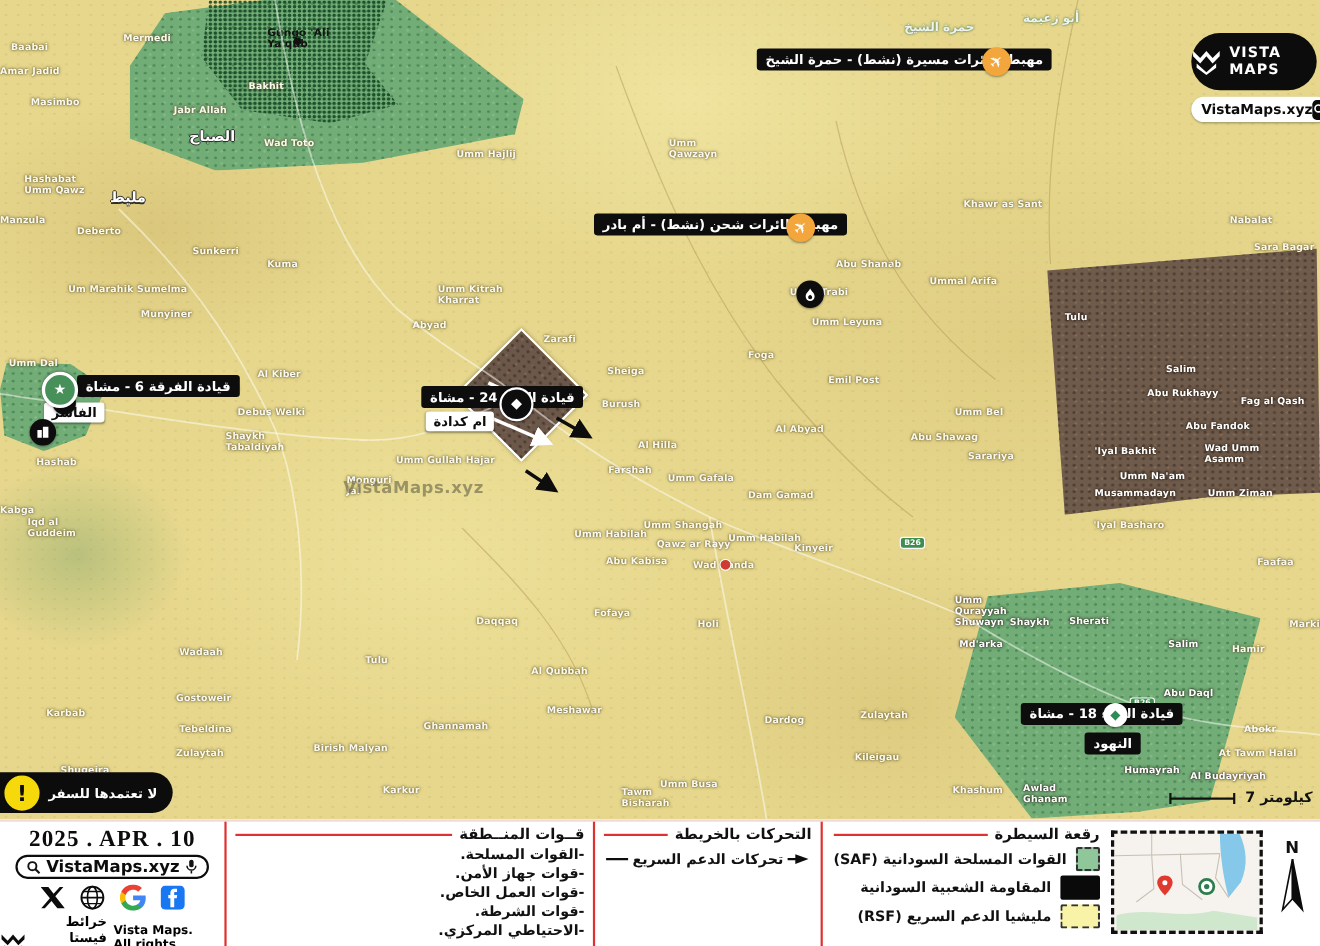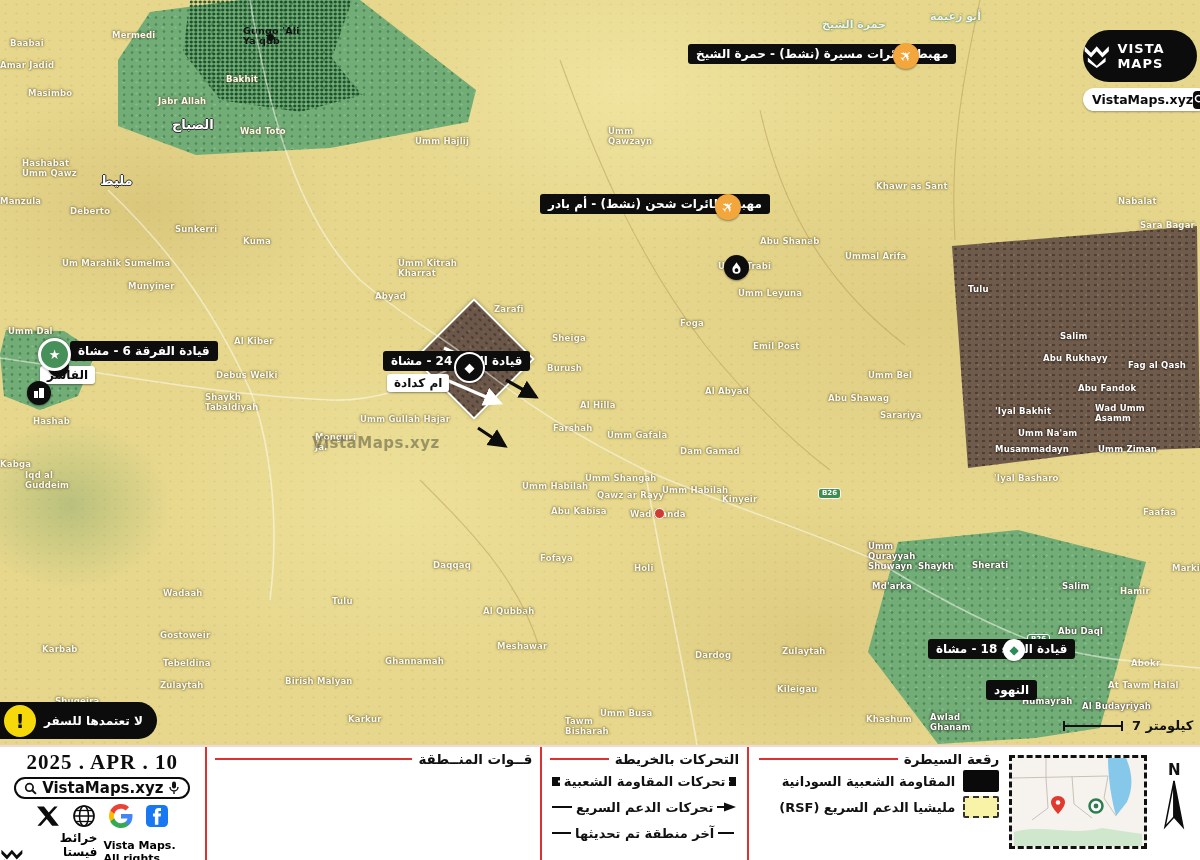--- a/index.html
+++ b/index.html
@@ -306,21 +306,21 @@
 
     <div class="watermark">VistaMaps.xyz</div>
 
     <div class="bpill" style="left:688px;top:44px;">مهبط طائرات مسيرة (نشط) - حمرة الشيخ</div>
     <div class="bpill" style="left:540px;top:194px;">مهبط طائرات شحن (نشط) - أم بادر</div>
     <div class="bpill" style="left:70px;top:341px;">قيادة الفرقة 6 - مشاة</div>
     <div class="wpill" style="left:40px;top:366px;">الفاشر</div>
     <div class="bpill" style="left:383px;top:351px;">قيادة اللواء 24 - مشاة</div>
     <div class="wpill" style="left:387px;top:374px;">ام كدادة</div>
     <div class="bpill" style="left:928px;top:639px;">قيادة اللواء 18 - مشاة</div>
-    <div class="bpill" style="left:986px;top:680px;text-align:center;">النهود</div>
+    <div class="bpill" style="left:986px;top:666px;text-align:center;">النهود</div>
 
     <div class="marker m-plane" style="left:893px;top:43px;">
         <span>✈</span>
       </div>
     <div class="marker m-plane" style="left:715px;top:194px;">
         <span>✈</span>
       </div>
     <div class="marker m-black m-flame" style="left:724px;top:255px;">
       <svg width="13" height="14" viewBox="0 0 16 16">
           <path fill="#fff" d="M8 1 C10 5 13 6 13 10 A5 5 0 1 1 3 10 C3 6 6 5 8 1 Z M8 13 a2.3 2.3 0 0 0 2.3-2.3 C10.3 9 8 8 8 8 s-2.3 1-2.3 2.7 A2.3 2.3 0 0 0 8 13 Z"></path>
@@ -441,63 +441,60 @@
     </div>
 
     <div class="vdiv"></div>
 
     <div class="fsec f-forces">
       <div class="title-row">
         <div class="red-line"></div>
         <span class="sec-title">قــوات المنــطقة</span>
       </div>
       <div class="forces-cols">
+        <div class="forces-col" id="forces-primary">
+            <div>-القوات المسلحة.</div>
+            <div>-قوات جهاز الأمن.</div>
+            <div>-قوات العمل الخاص.</div>
+            <div>-قوات الشرطة.</div>
+            <div>-الاحتياطي المركزي.</div>
+          </div>
       </div>
     </div>
 
     <div class="vdiv"></div>
 
     <div class="fsec f-move">
       <div class="title-row">
         <div class="red-line"></div>
         <span class="sec-title">التحركات بالخريطة</span>
       </div>
       <div id="movement-rows">
-          <div class="mrow">
-            <svg width="188" height="14">
-              <rect x="2" y="3" width="184" height="9" fill="#0d0d0d"></rect>
-              <line x1="8" y1="7.5" x2="176" y2="7.5" stroke="#fff" stroke-width="2"></line>
-              <polyline points="168,3 178,7.5 168,12" fill="none" stroke="#fff" stroke-width="2"></polyline>
-            </svg>
-            <span class="mlabel">تحركات المقاومة الشعبية</span>
-          </div>
           <div class="mrow">
             <svg width="188" height="12">
               <line x1="2" y1="6" x2="178" y2="6" stroke="#0d0d0d" stroke-width="2"></line>
               <polygon points="186,6 174,1.5 174,10.5" fill="#0d0d0d"></polygon>
             </svg>
             <span class="mlabel">تحركات الدعم السريع</span>
           </div>
-          <div class="mrow">
-            <svg width="188" height="12">
-              <line x1="2" y1="6" x2="184" y2="6" stroke="#0d0d0d" stroke-width="2"></line>
-            </svg>
-            <span class="mlabel">آخر منطقة تم تحديثها</span>
-          </div>
         </div>
     </div>
 
     <div class="vdiv"></div>
 
     <div class="fsec f-control">
       <div class="title-row">
         <div class="red-line"></div>
         <span class="sec-title">رقعة السيطرة</span>
       </div>
       <div id="control-rows">
+          <div class="crow">
+            <span class="swatch dashed" style="background: rgb(143, 199, 154);"></span>
+            <span class="clabel">القوات المسلحة السودانية (SAF)</span>
+          </div>
           <div class="crow">
             <span class="swatch" style="background: rgb(10, 10, 10);"></span>
             <span class="clabel">المقاومة الشعبية السودانية</span>
           </div>
           <div class="crow">
             <span class="swatch dashed" style="background: rgb(248, 243, 166);"></span>
             <span class="clabel">مليشيا الدعم السريع (RSF)</span>
           </div>
         </div>
     </div>

